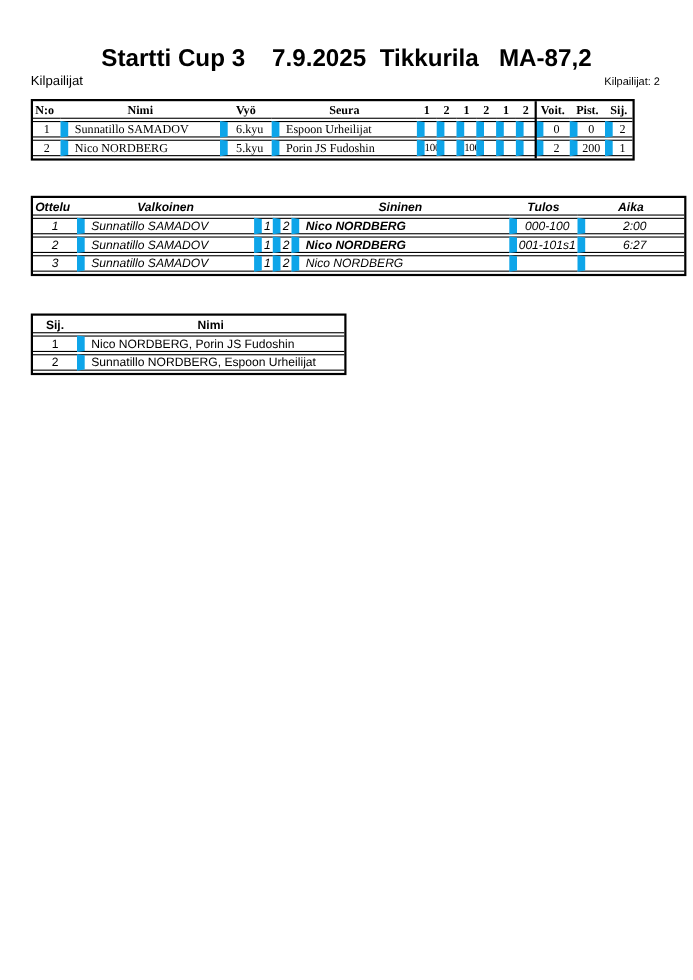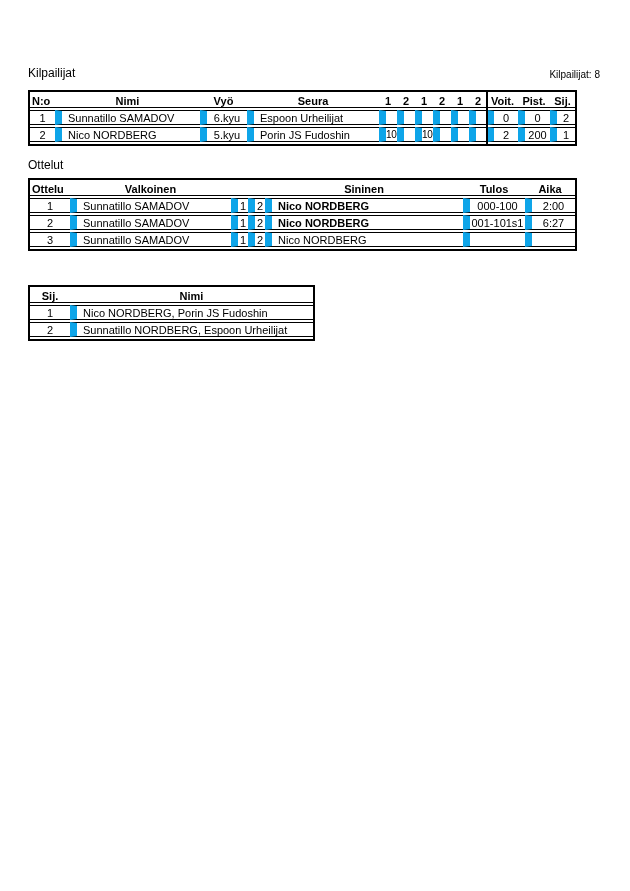--- a/index.html
+++ b/index.html
@@ -23,22 +23,22 @@
   }
   .lbl-kilpailijat { top: 66px; left: 28px; width: 549px; }
   .lbl-ottelut    { top: 158px; left: 28px; width: 549px; }
   .lbl-tulokset   { top: 264px; left: 28px; width: 287px; }
   .count-label {
     position: absolute; top: 69px; right: 30px; width: 200px;
     text-align: right; font-size: 10px;
   }
 
   .tbl { position: absolute; border: 2px solid #000; background: #fff; }
-  .tbl1 { left: 28px; top: 90px;  width: 549px; }
-  .tbl2 { left: 28px; top: 178px; width: 549px; }
+  .tbl1 { left: 28px; top: 90px;  width: 549px; font-family: Liberation Serif, serif; }
+  .tbl2 { left: 28px; top: 178px; width: 596px; font-style: italic; }
   .tbl3 { left: 28px; top: 285px; width: 287px; }
 
   .tbl table {
     width: 100%;
     border-collapse: separate;
     border-spacing: 0 2px;
     table-layout: fixed;
   }
   .tbl th, .tbl td {
     font-size: 11px; padding: 0;
@@ -64,23 +64,24 @@
   .vline {
     position: absolute; top: 0; bottom: 0; left: 456px; width: 2px;
     background: #000;
   }
 </style>
 </head>
 <body>
 
 <div class="page">
 
+  <div class="page-title">Startti Cup 3    7.9.2025  Tikkurila   MA-87,2</div>
 
   <div class="section-label lbl-kilpailijat">Kilpailijat</div>
-  <div class="count-label">Kilpailijat: 8</div>
+  <div class="count-label">Kilpailijat: 2</div>
 
   <div class="tbl tbl1">
     <table>
       <colgroup>
         <col style="width:25px">
           <col style="width:145px">
           <col style="width:47px">
           <col style="width:132px">
         <col style="width:18px">
           <col style="width:18px">
@@ -136,21 +137,20 @@
         <td class="sc"></td>
         <td>2</td>
         <td>200</td>
         <td>1</td>
       </tr>
     </tbody>
       </table>
     <div class="vline"></div>
   </div>
 
-  <div class="section-label lbl-ottelut">Ottelut</div>
 
   <div class="tbl tbl2">
     <table>
       <colgroup>
         <col style="width:40px">
           <col style="width:161px">
           <col style="width:17px">
           <col style="width:17px">
         <col style="width:198px">
           <col style="width:62px">

